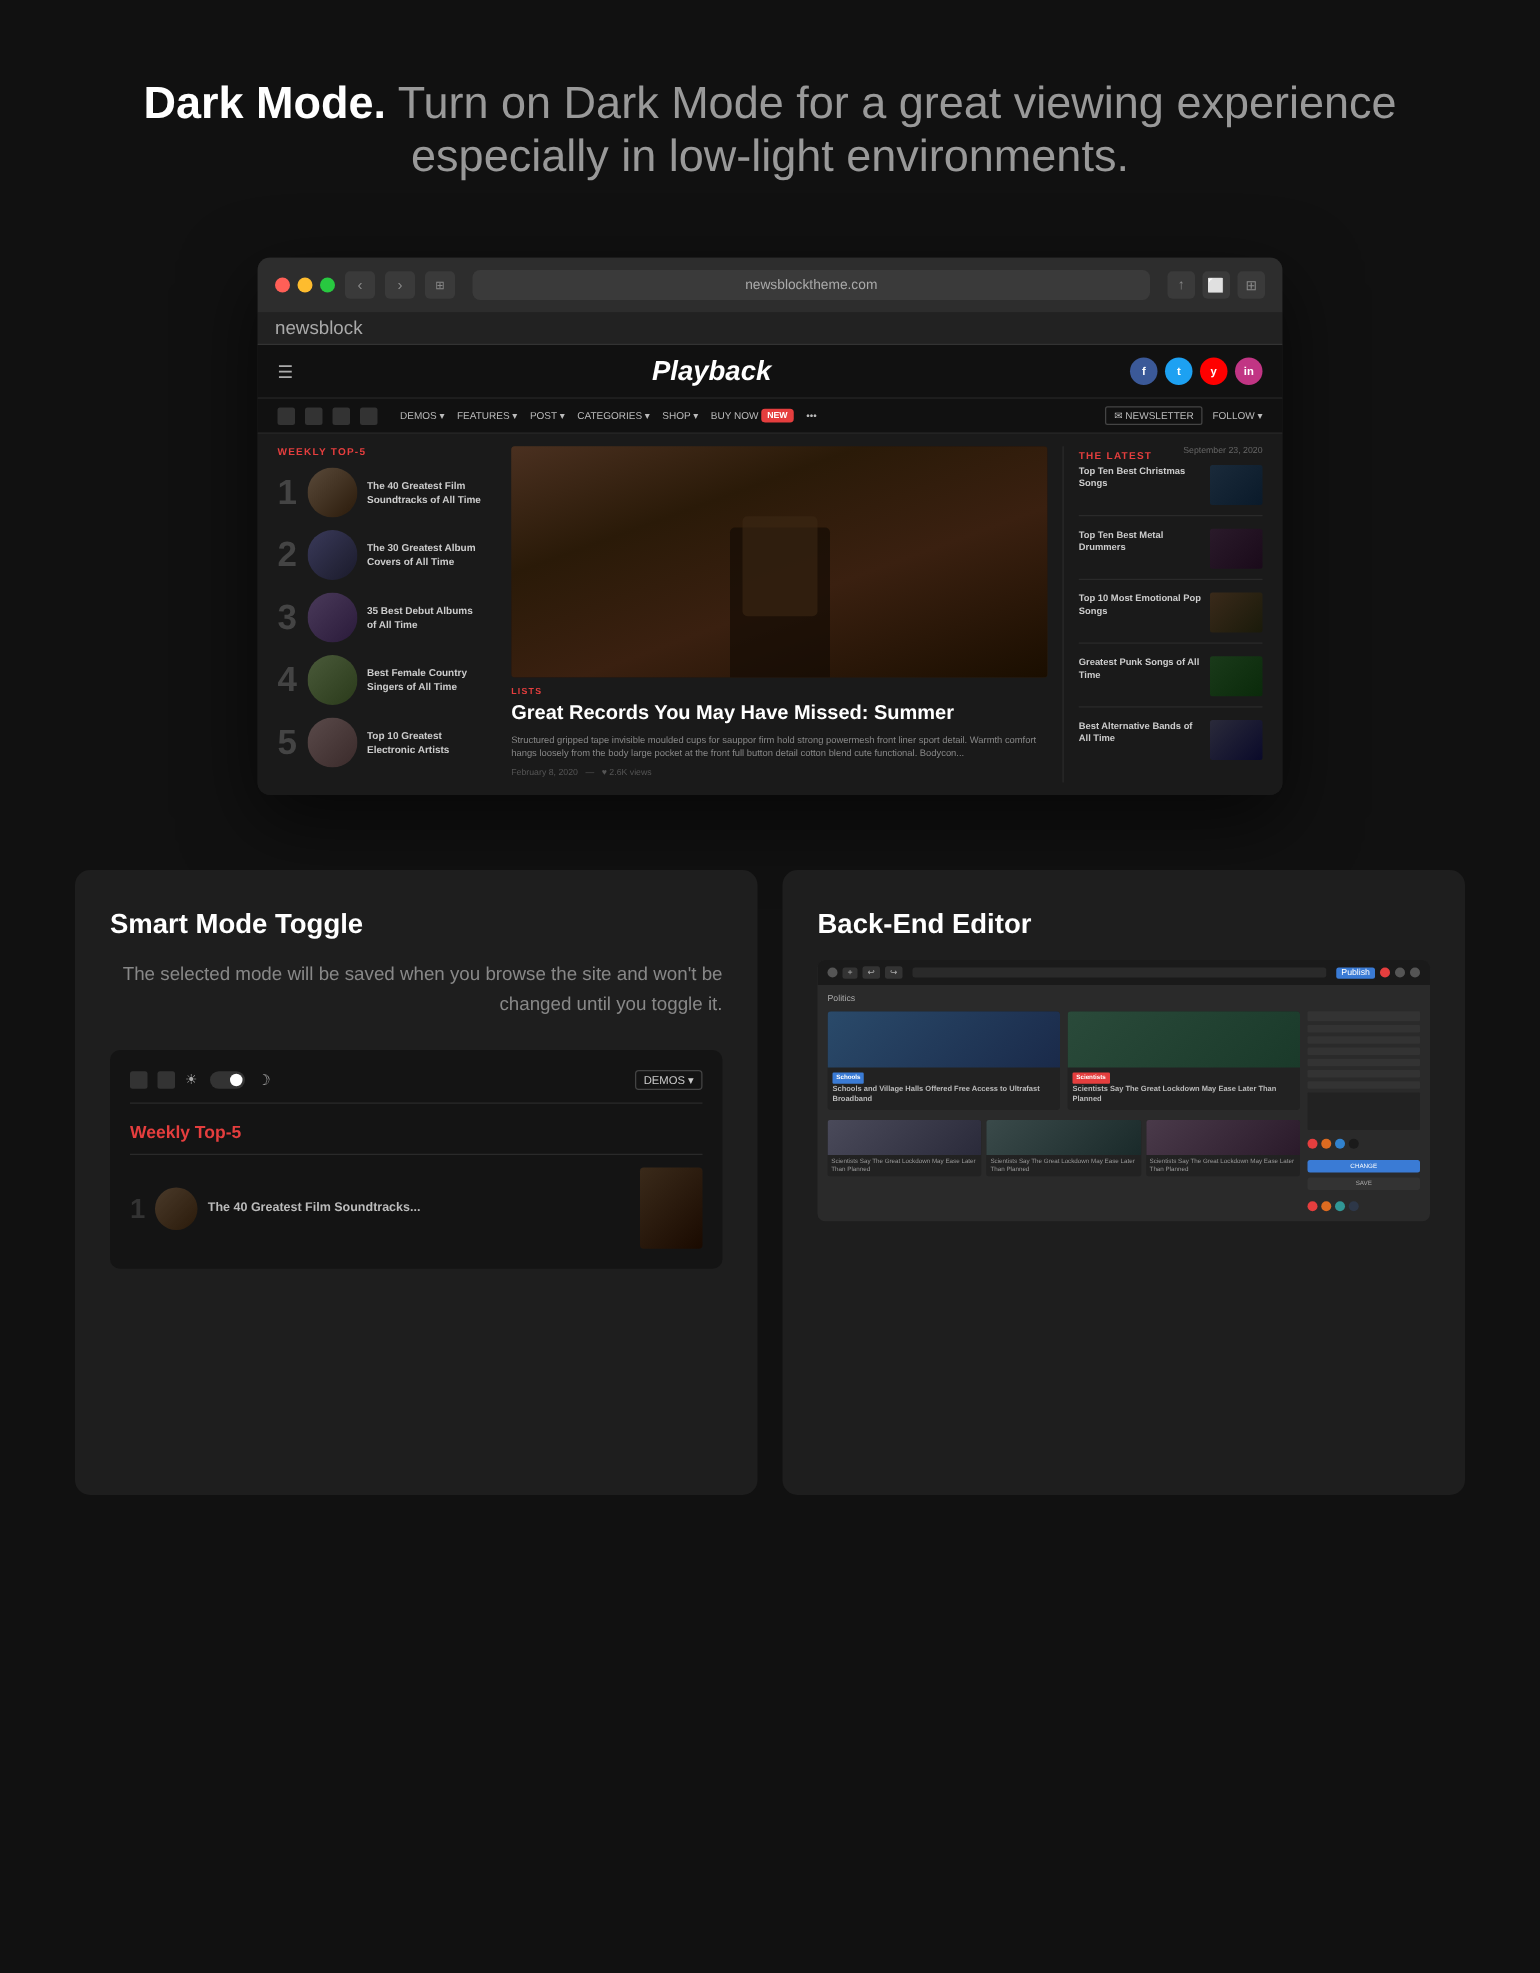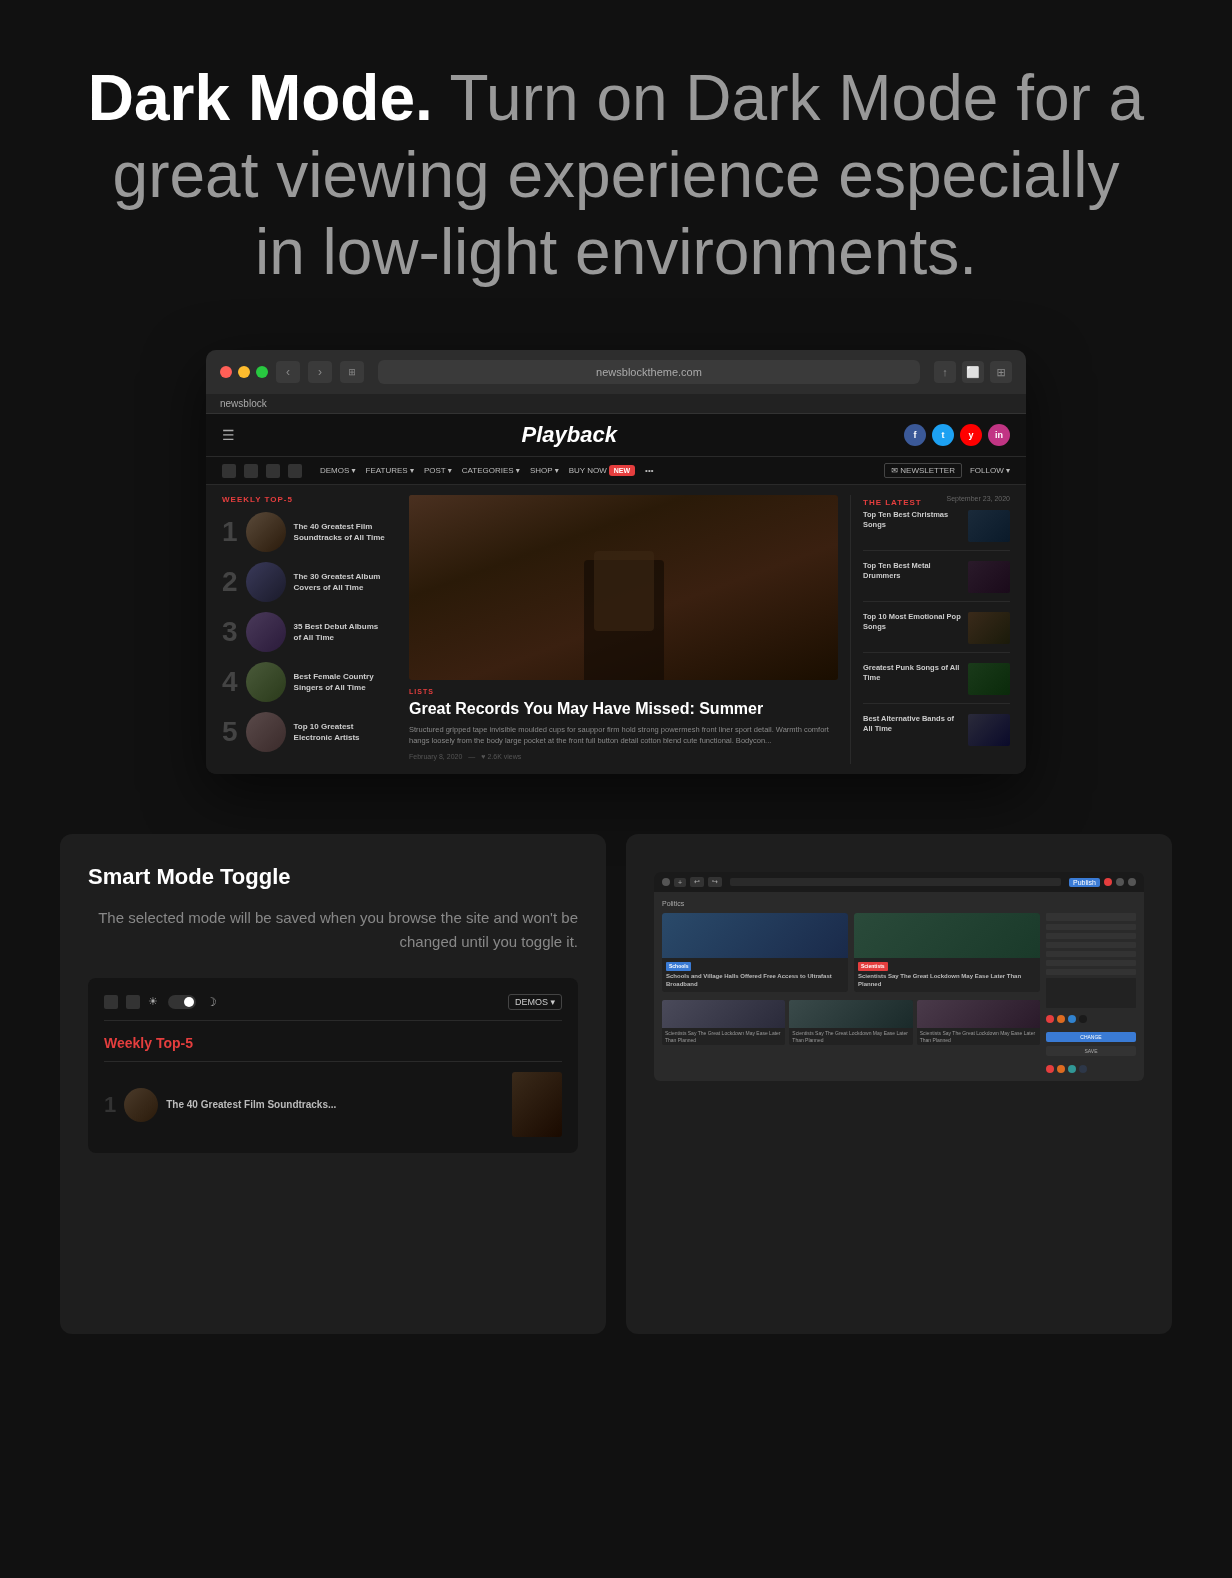--- a/index.html
+++ b/index.html
@@ -10,21 +10,21 @@
       width: 1232px;
       min-height: 1578px;
     }
 
     
     .hero-text {
       text-align: center;
       padding: 60px 80px 40px;
     }
     .hero-text h1 {
-      font-size: 64px;
+      font-size: 36px;
       font-weight: 400;
       line-height: 1.2;
       color: #999;
     }
     .hero-text h1 strong {
       color: #fff;
       font-weight: 800;
     }
 
     
@@ -610,21 +610,21 @@
       <div class="browser-url-bar">
         <span>newsblocktheme.com</span>
       </div>
       <div class="browser-actions">
         <div class="browser-action-btn">↑</div>
         <div class="browser-action-btn">⬜</div>
         <div class="browser-action-btn">⊞</div>
       </div>
     </div>
 
-    <div style="background:#222;padding:4px 14px;font-size:10px;color:#aaa;border-bottom:1px solid #333;">
+    <div style="background:#222;padding:4px 14px;font-size:15px;color:#aaa;border-bottom:1px solid #333;">
       <span>newsblock</span>
     </div>
 
     <div class="site-content">
 
       <div class="site-header">
         <span class="site-header-menu">☰</span>
         <span class="site-logo">Playback</span>
         <div class="site-social">
           <div class="social-btn social-fb">f</div>
@@ -778,20 +778,21 @@
           <span class="preview-num-large">1</span>
           <div class="preview-thumb-round"></div>
           <div class="preview-text-small">The 40 Greatest Film Soundtracks...</div>
         </div>
         <div class="preview-img-right"></div>
       </div>
     </div>
   </div>
 
   <div class="feature-card">
+    <div class="feature-card-title">Back-End Editor</div>
 
     <div class="editor-preview">
 
       <div class="editor-toolbar">
         <div class="editor-tb-dot"></div>
         <div class="editor-tb-btn">+</div>
         <div class="editor-tb-btn">↩</div>
         <div class="editor-tb-btn">↪</div>
         <div style="flex:1;height:8px;background:#2a2a2a;border-radius:2px;margin:0 4px;"></div>
         <div class="editor-tb-btn" style="background:#3a7bd5;color:#fff;">Publish</div>

